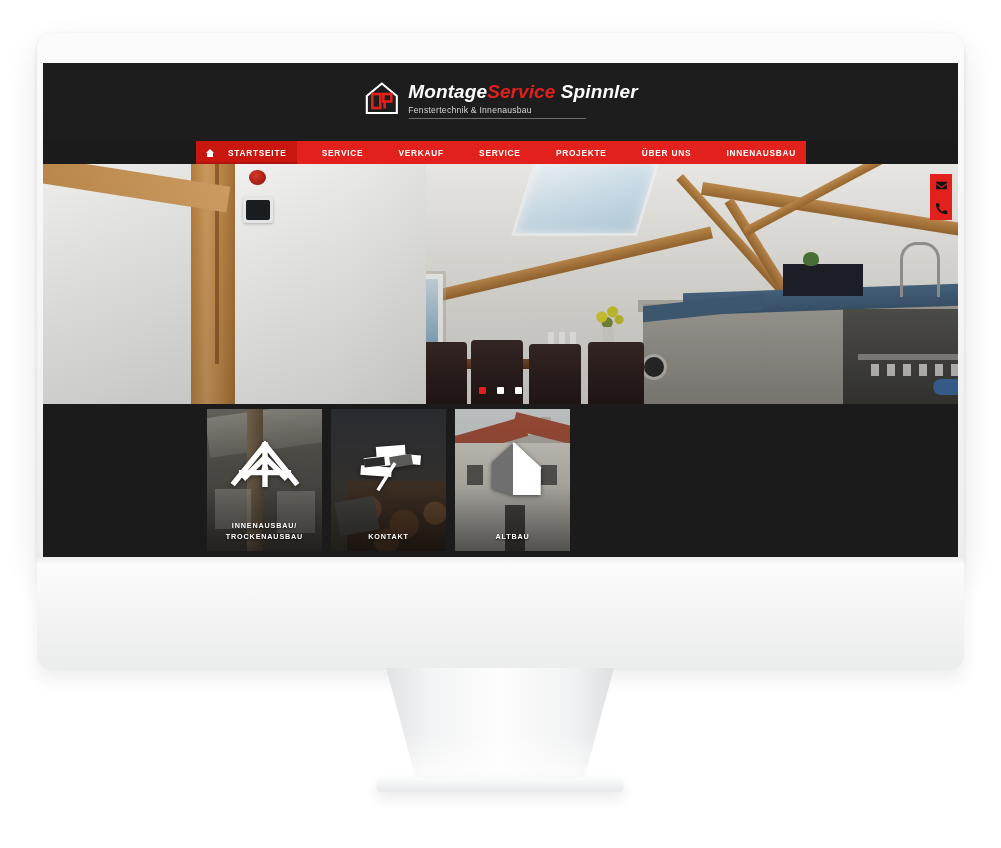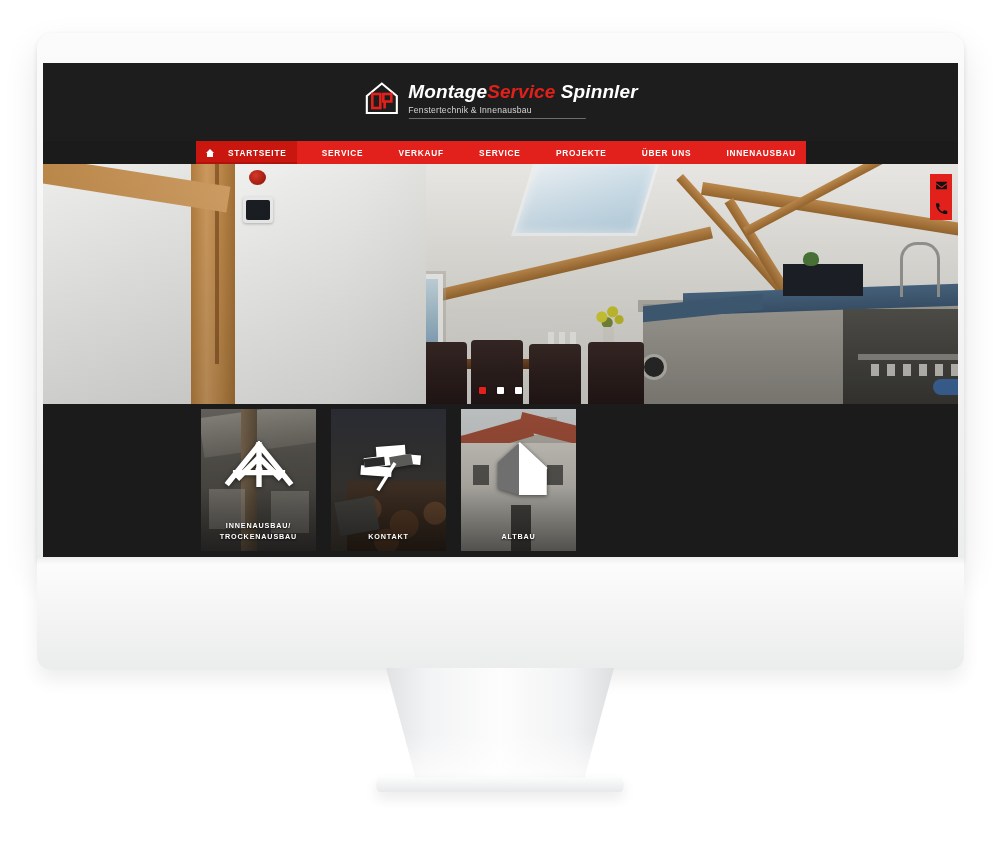--- a/index.html
+++ b/index.html
@@ -167,22 +167,22 @@
   .dot{width:7px;height:7px;background:#ffffff;border-radius:1px;box-shadow:0 0 2px rgba(0,0,0,.5);}
   .dot.active{background:#e3211c;}
 
   
   .side-btns{position:absolute;right:6px;top:111px;width:22px;}
   .side-btn{width:22px;height:23px;background:#e3211c;display:flex;align-items:center;justify-content:center;}
   .side-btn svg{width:13px;height:13px;fill:#121212;}
 
   
   .tiles{
-    position:absolute;left:158px;top:346px;width:617px;height:142px;
-    display:flex;gap:15px;
+    position:absolute;left:164px;top:346px;width:617px;height:142px;
+    display:flex;gap:9px;
   }
   .tile{position:relative;flex:0 0 auto;width:115px;height:142px;overflow:hidden;background:#4b4a48;}
   .tile:nth-child(1){width:115px;}
   .tile-photo{position:absolute;inset:0;}
   .tile-shade{position:absolute;inset:0;background:linear-gradient(180deg,rgba(0,0,0,.10) 0%,rgba(0,0,0,.18) 55%,rgba(0,0,0,.55) 100%);}
   .tile-ico{position:absolute;left:0;right:0;top:14px;height:92px;display:flex;align-items:center;justify-content:center;}
   .tile-ico svg{filter:drop-shadow(0 1px 2px rgba(0,0,0,.55));}
   .tile-label{
     position:absolute;left:0;right:0;bottom:8px;text-align:center;color:#fff;
     font-size:7.2px;font-weight:bold;letter-spacing:.85px;line-height:1.5;text-shadow:0 1px 2px rgba(0,0,0,.85);

